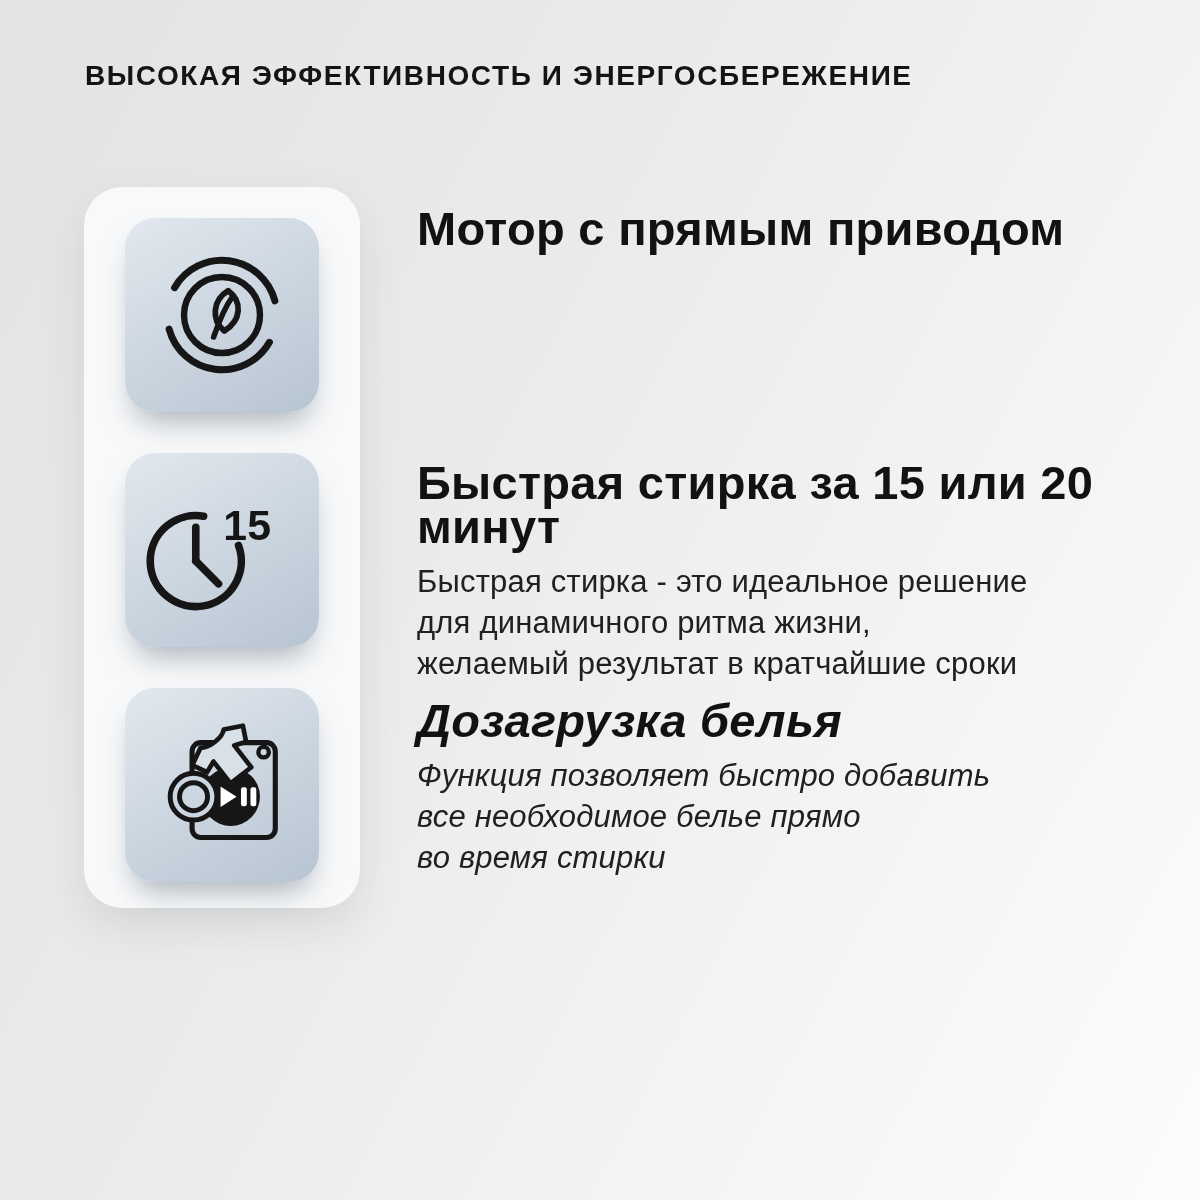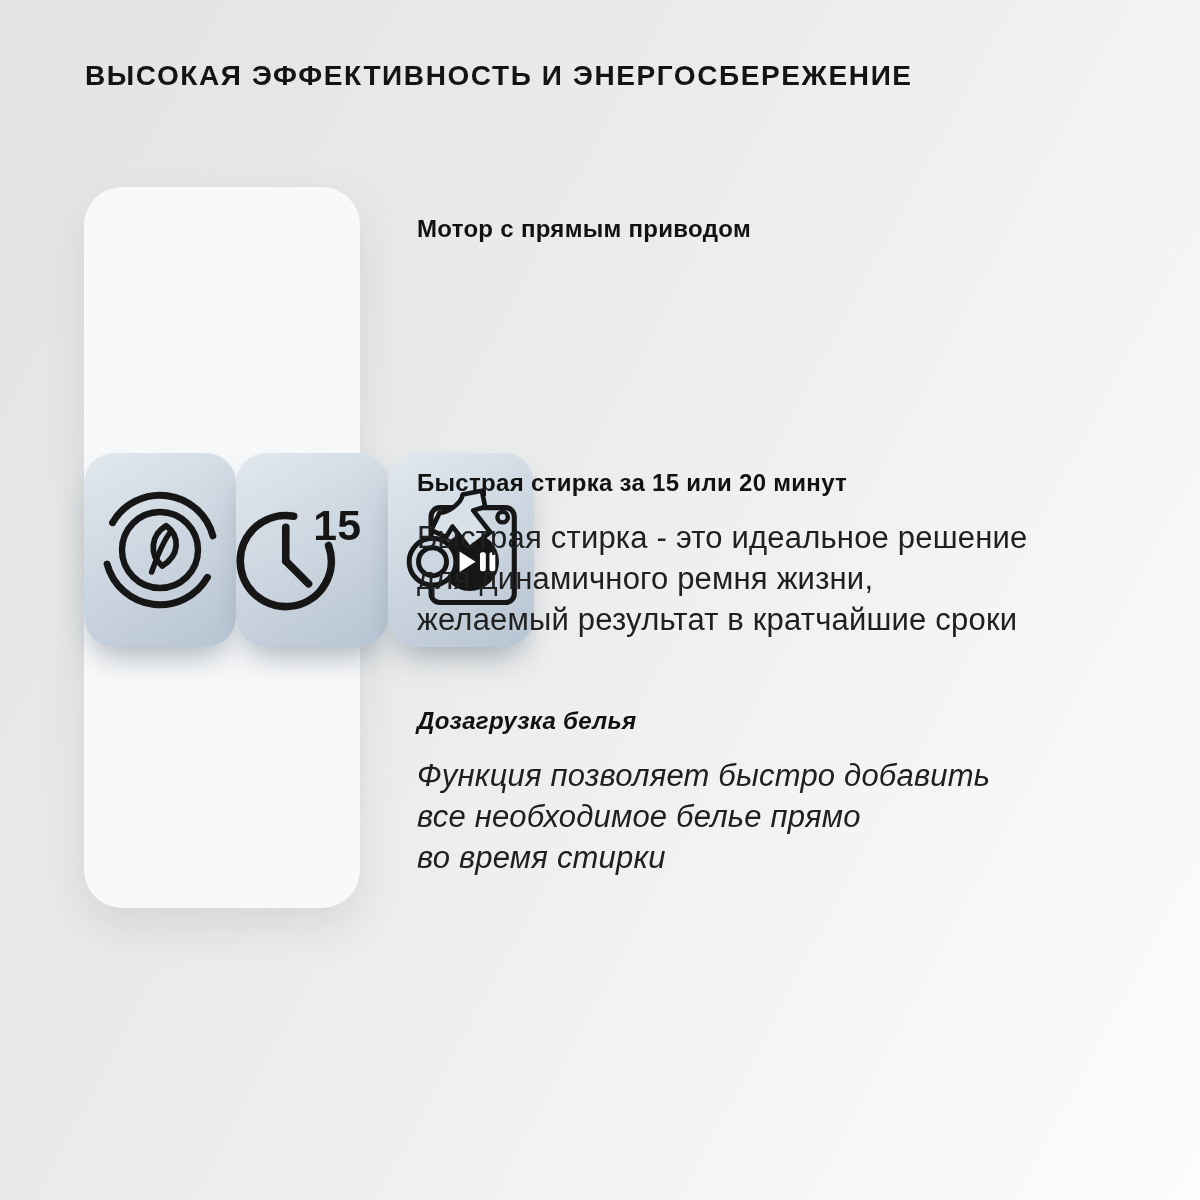--- a/index.html
+++ b/index.html
@@ -14,33 +14,33 @@
   .page-title {
     position:absolute; left:85px; top:60px;
     font-size:28px; font-weight:700; letter-spacing:1.6px;
     color:#141414; white-space:nowrap;
   }
   .icon-panel {
     position:absolute; left:84px; top:187px;
     width:276px; height:721px; box-sizing:border-box;
     background:#f8f9fa; border-radius:38px;
     box-shadow:0 18px 40px rgba(120,126,132,0.18);
-    display:flex; flex-direction:row; align-items:center;
+    display:flex; flex-direction:column; align-items:center;
     justify-content:space-between; padding:31px 0 26px;
   }
   .tile {
     width:194px; height:194px; border-radius:30px;
     background:linear-gradient(150deg,#e2e8ee 0%,#cdd7e1 48%,#b7c4d2 100%);
     box-shadow:0 18px 30px -10px rgba(100,115,130,0.55);
     display:flex; align-items:center; justify-content:center;
   }
   .feature-text { position:absolute; left:417px; width:715px; }
   .f1 { top:207px; } .f2 { top:461px; } .f3 { top:699px;font-style:italic; }
   .feature-heading {
-    margin:0; font-size:24px; line-height:44px; font-weight:700;
+    margin:0; font-size:47px; line-height:44px; font-weight:700;
     color:#121212; letter-spacing:0.3px;
   }
   .feature-body {
     margin:12px 0 0; font-size:31px; line-height:41px;
     color:#202020; letter-spacing:0.2px; white-space:pre-line;
   }
   svg { display:block; }
   .stroke { stroke:#161616; fill:none; }
 </style>
 </head>
@@ -95,21 +95,21 @@
 
   </div>
 
   <div class="feature-text f1">
     <h2 class="feature-heading">Мотор с прямым приводом</h2>
   </div>
 
   <div class="feature-text f2">
     <h2 class="feature-heading">Быстрая стирка за 15 или 20 минут</h2>
     <p class="feature-body">Быстрая стирка - это идеальное решение
-для динамичного ремня жизни,
+для динамичного ритма жизни,
 желаемый результат в кратчайшие сроки</p>
   </div>
 
   <div class="feature-text f3">
     <h2 class="feature-heading">Дозагрузка белья</h2>
     <p class="feature-body">Функция позволяет быстро добавить
 все необходимое белье прямо
 во время стирки</p>
   </div>
 

